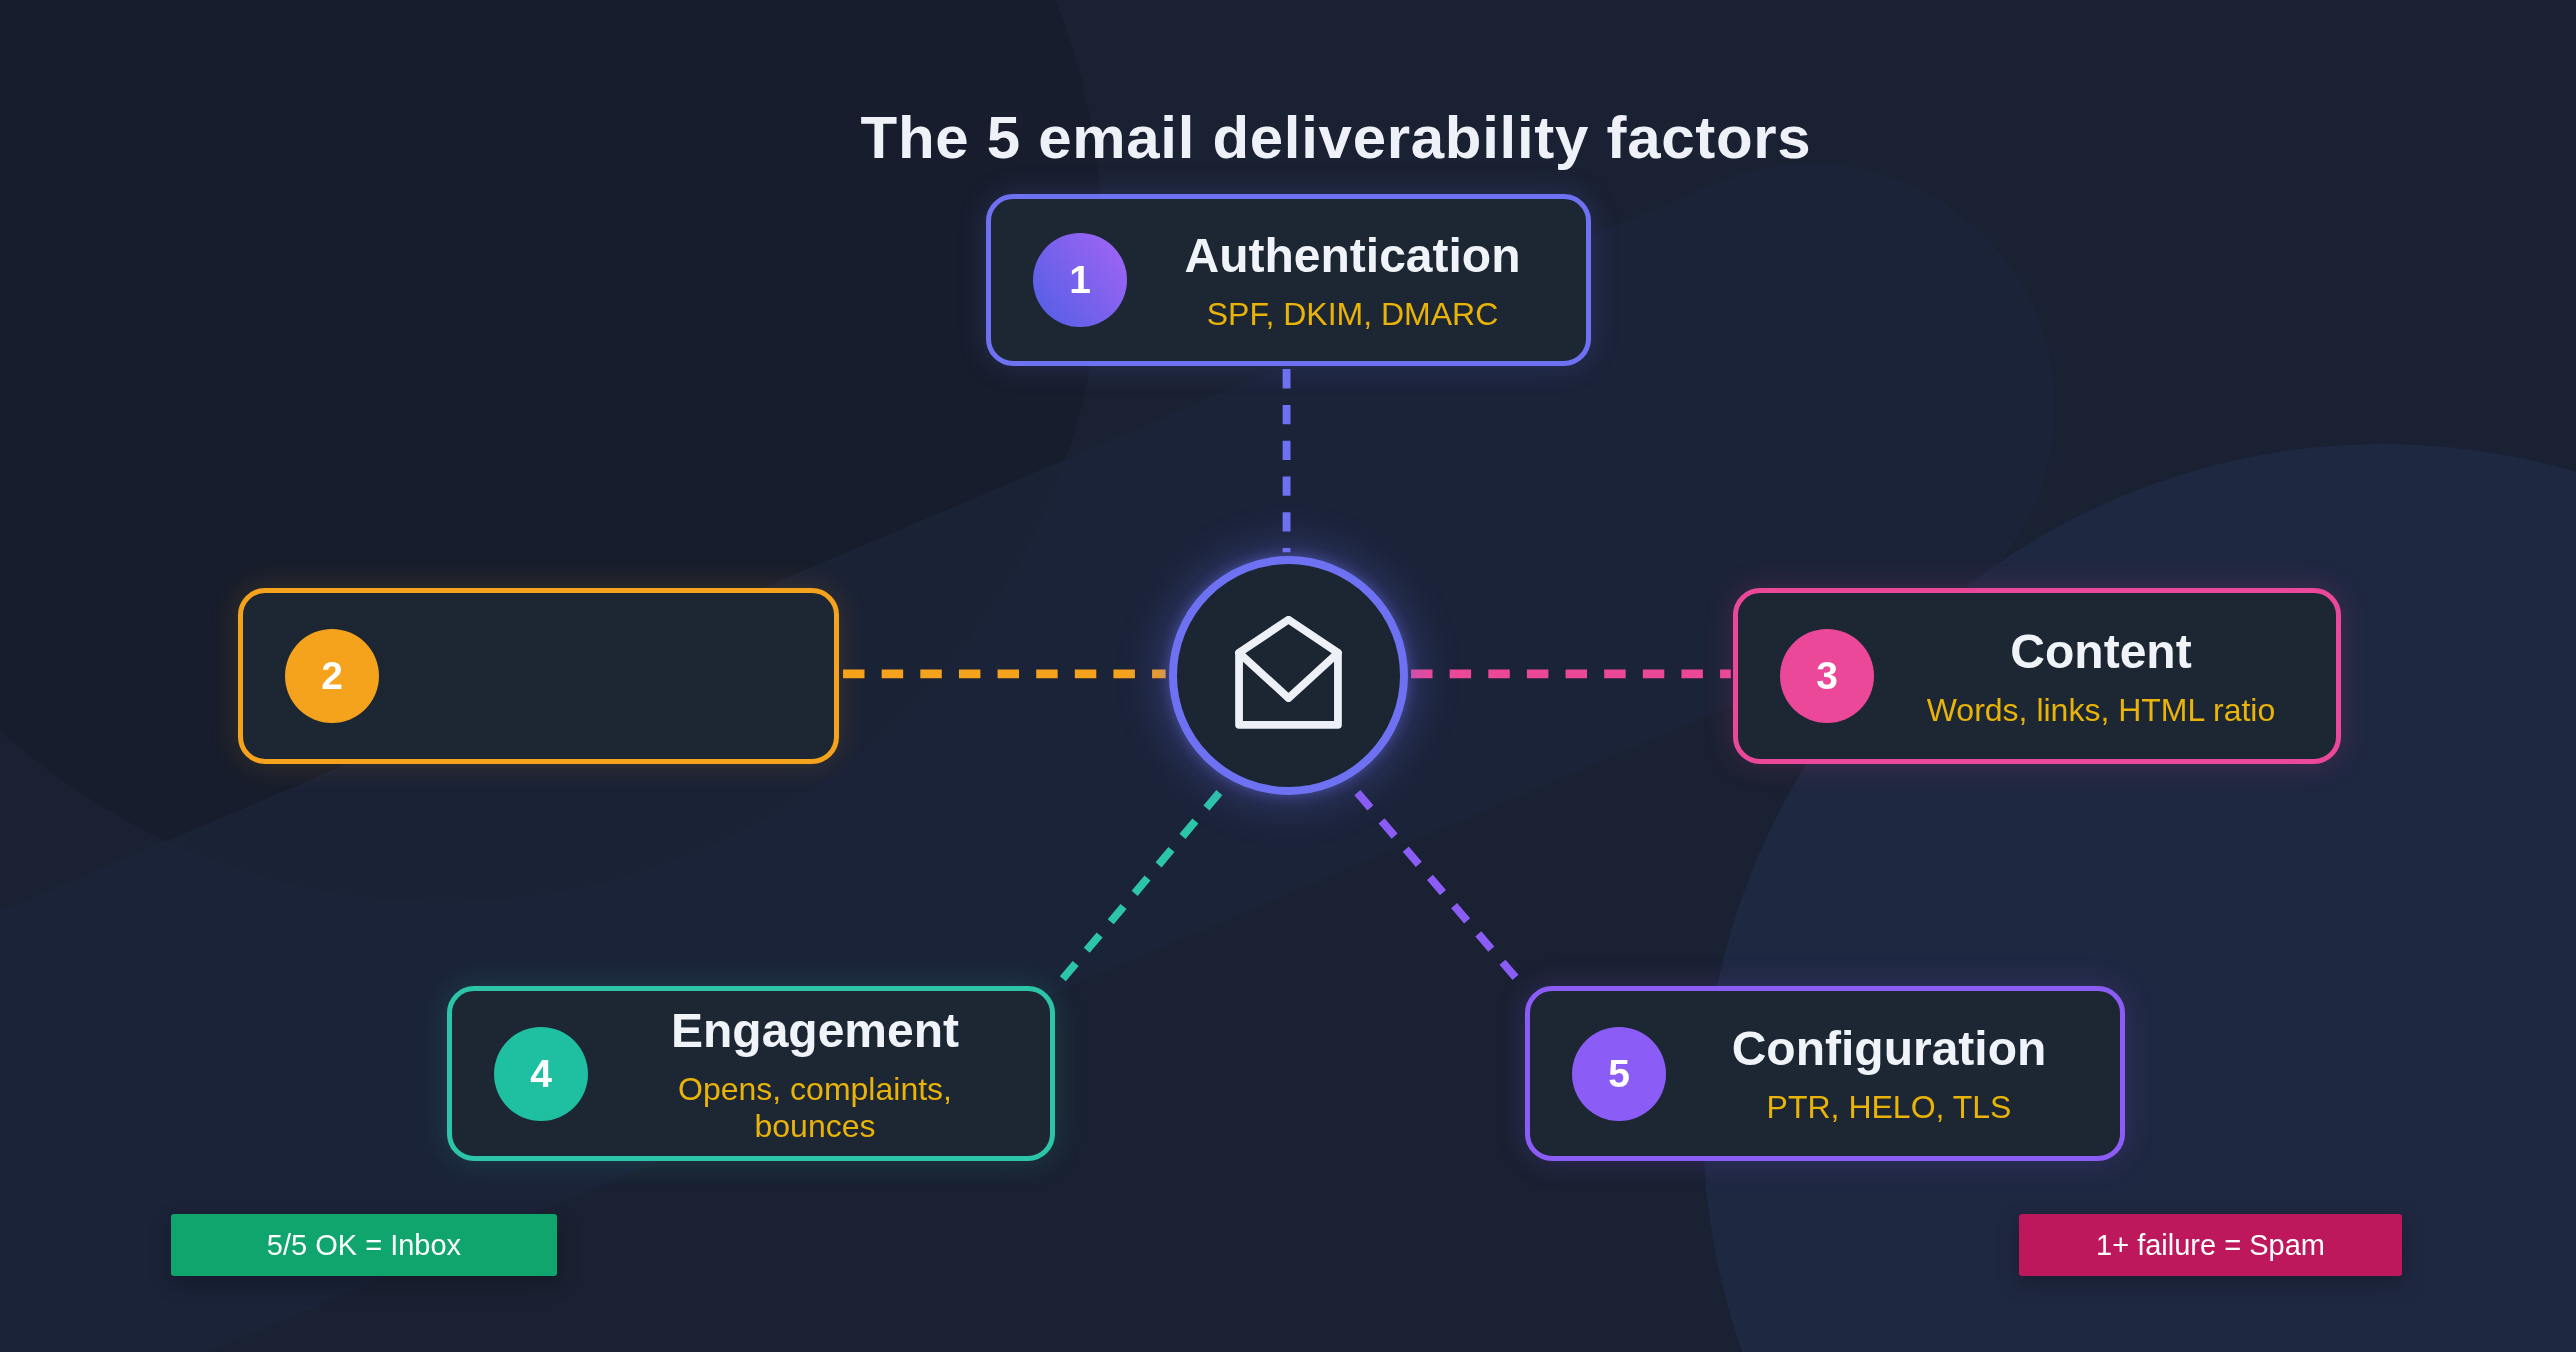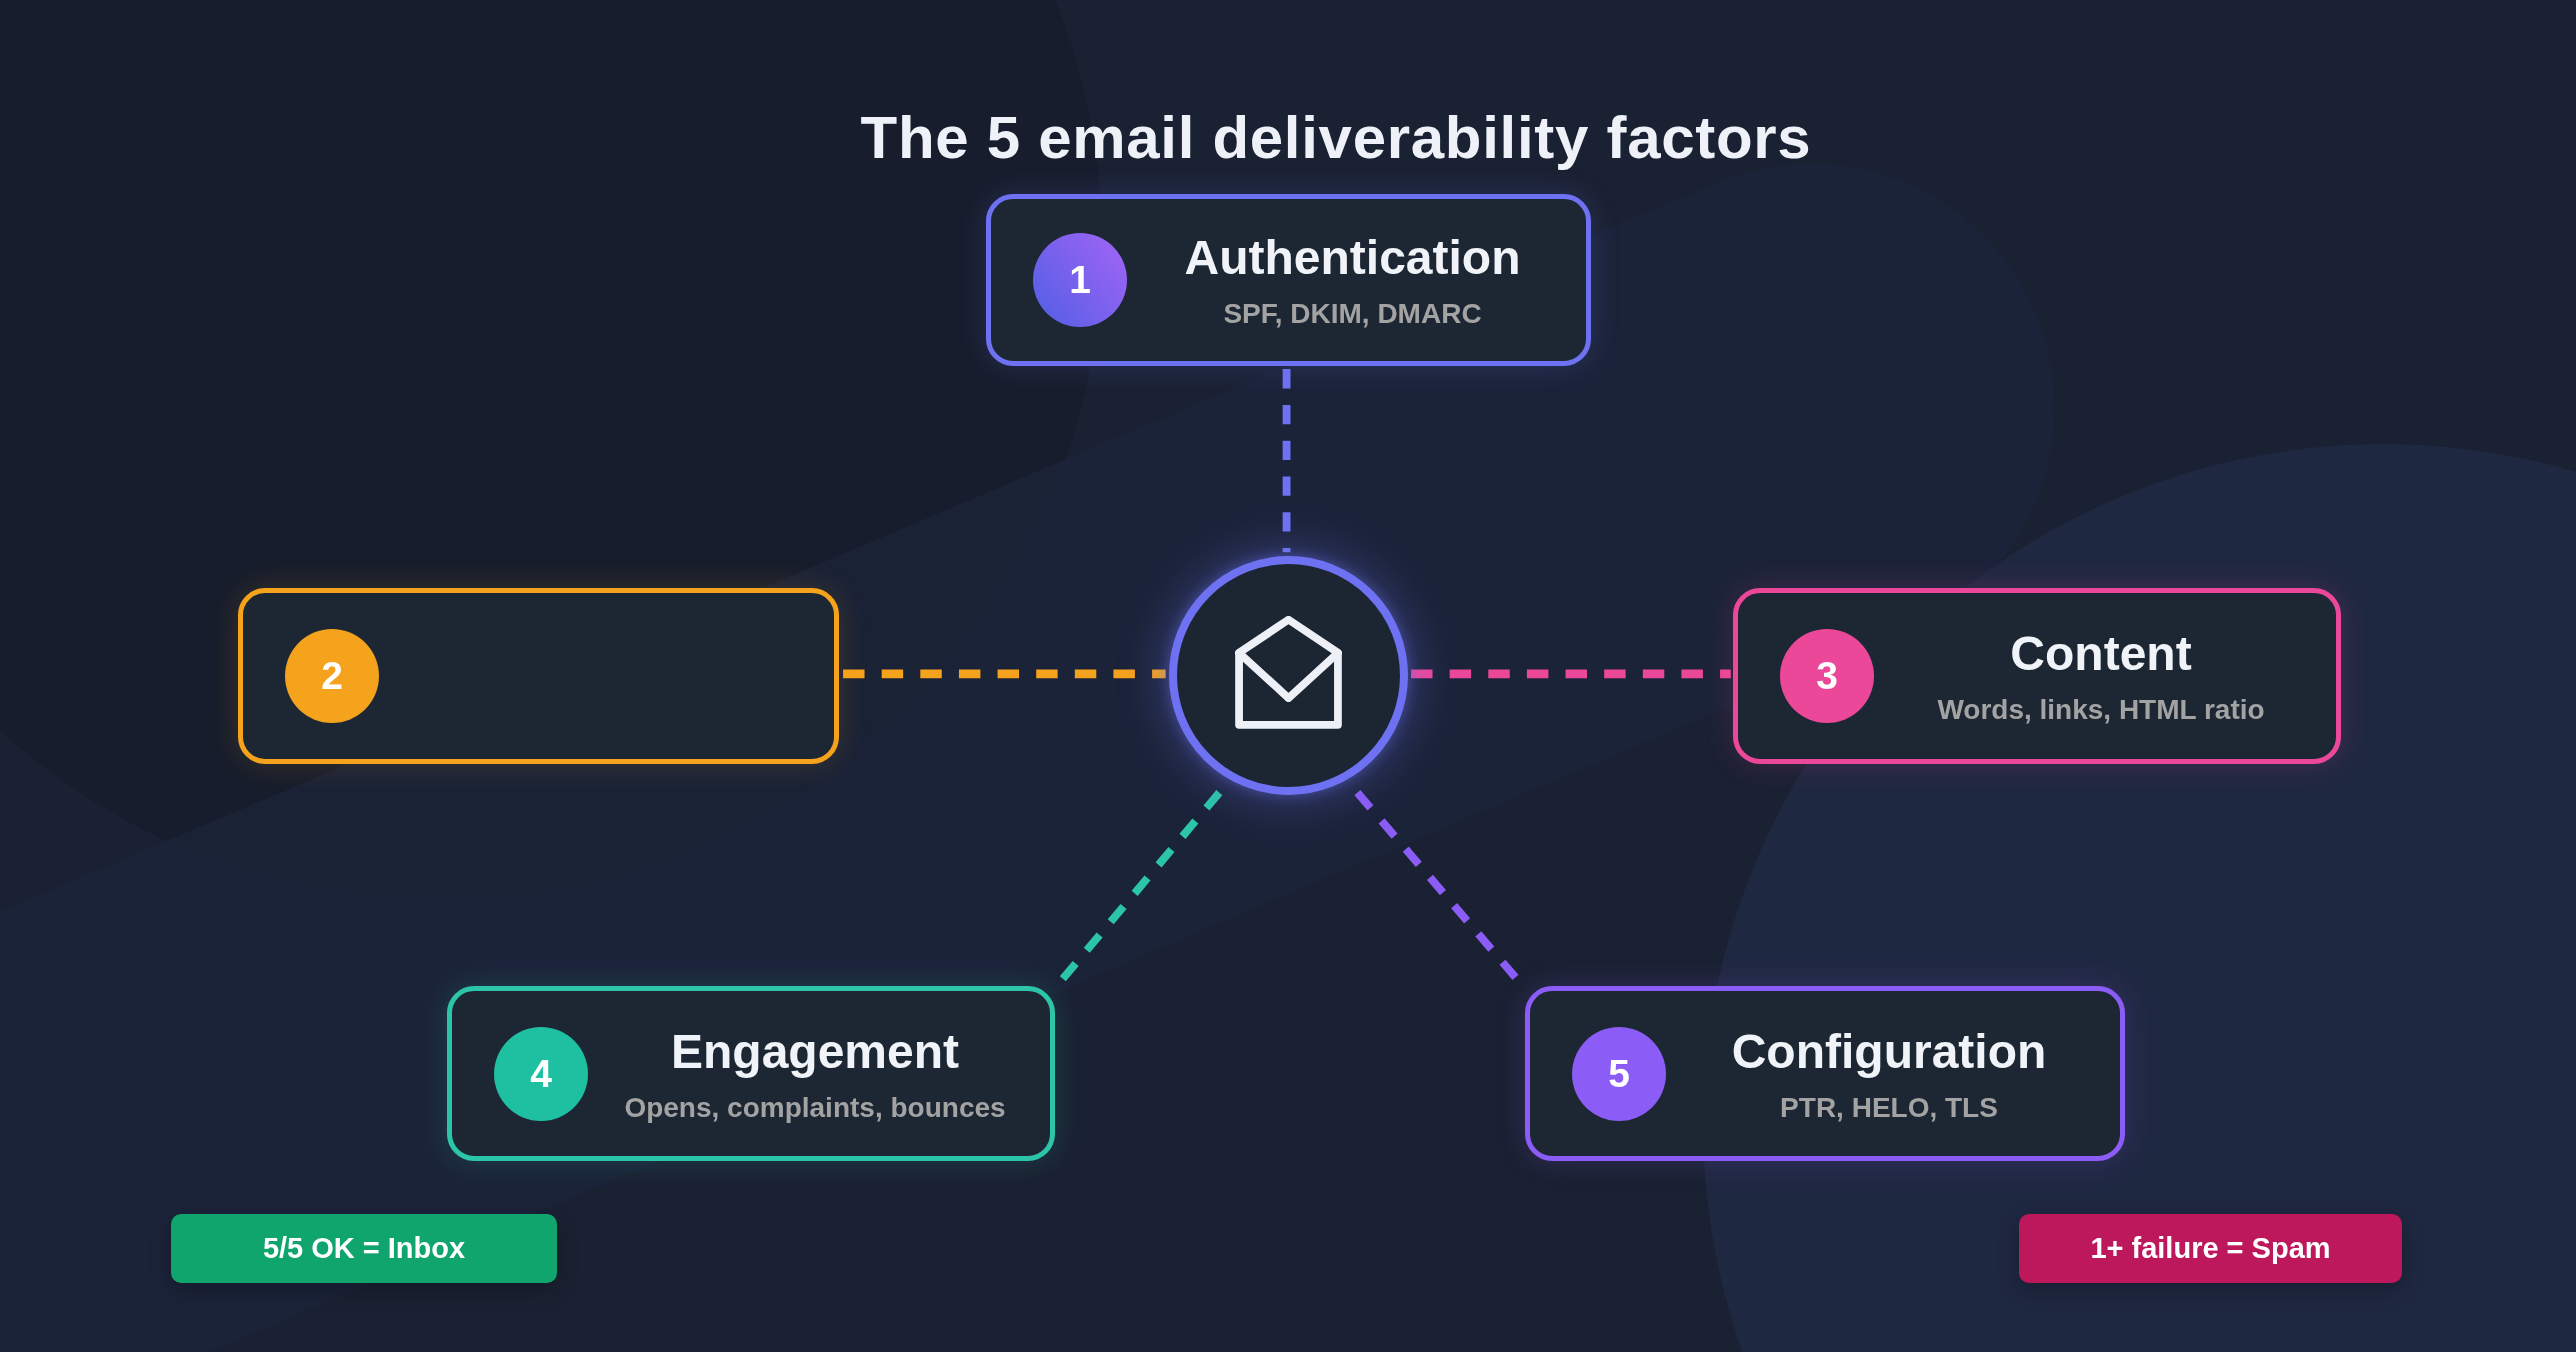--- a/index.html
+++ b/index.html
@@ -32,21 +32,21 @@
     padding:0 42px;box-sizing:border-box;
     background:#1d2734;border:5px solid;border-radius:27px;z-index:2;
   }
   .card .num{
     flex:0 0 auto;width:94px;height:94px;border-radius:50%;
     display:flex;align-items:center;justify-content:center;
     font-size:39px;font-weight:700;color:#ffffff;
   }
   .card .txt{flex:1;text-align:center;}
   .card .name{font-size:48px;font-weight:700;color:#f0f4f9;}
-  .card .details{margin-top:13px;font-size:28px;font-weight:700;color:#a3a3a3;}
+  .card .details{margin-top:13px;font-size:32px;font-weight:400;color:#eab308;}
 
   .card-authentication{left:986px;top:194px;width:605px;height:172px;border-color:#6e72f2;box-shadow:0 0 30px rgba(110,114,242,.20);}
   .card-authentication .num{background:linear-gradient(52deg,#575fe6 8%,#9e64f4 92%);}
   .card-reputation{left:238px;top:588px;width:601px;height:176px;border-color:#f5a21c;box-shadow:0 0 30px rgba(245,162,28,.16);}
   .card-reputation .num{background:#f5a21c;}
   .card-content{left:1733px;top:588px;width:608px;height:176px;border-color:#ec4899;box-shadow:0 0 30px rgba(236,72,153,.18);}
   .card-content .num{background:#ec4899;}
   .card-engagement{left:447px;top:986px;width:608px;height:175px;border-color:#2cc5a9;box-shadow:0 0 30px rgba(44,197,169,.18);}
   .card-engagement .num{background:#1fbfa2;}
   .card-configuration{left:1525px;top:986px;width:600px;height:175px;border-color:#8b5cf6;box-shadow:0 0 30px rgba(139,92,246,.20);}
@@ -57,23 +57,23 @@
     position:absolute;left:1169px;top:556px;width:239px;height:239px;
     border-radius:50%;background:#1c2633;border:8.6px solid #6e72f2;
     box-sizing:border-box;display:flex;align-items:center;justify-content:center;
     z-index:2;
     box-shadow:0 0 43px 10px rgba(110,116,245,.28), 0 0 13px rgba(110,116,245,.45);
   }
   .hub svg{display:block;transform:translateY(-2.9px);}
 
   
   .pill{
-    position:absolute;height:69px;border-radius:10px;z-index:2;
+    position:absolute;height:62px;border-radius:3px;z-index:2;
     display:flex;align-items:center;justify-content:center;
-    font-size:29px;font-weight:700;color:#ffffff;
+    font-size:29px;font-weight:400;color:#ffffff;
   }
   .pill-inbox{left:171px;top:1214px;width:386px;background:#0fa56c;box-shadow:0 7.2px 21.5px rgba(0,0,0,.25);}
   .pill-spam{left:2019px;top:1214px;width:383px;background:#be185d;box-shadow:0 7.2px 21.5px rgba(0,0,0,.25);}
 </style>
 </head>
 <body>
 
 <div id="canvas">
 
   <div class="blob blob-dark"></div>

